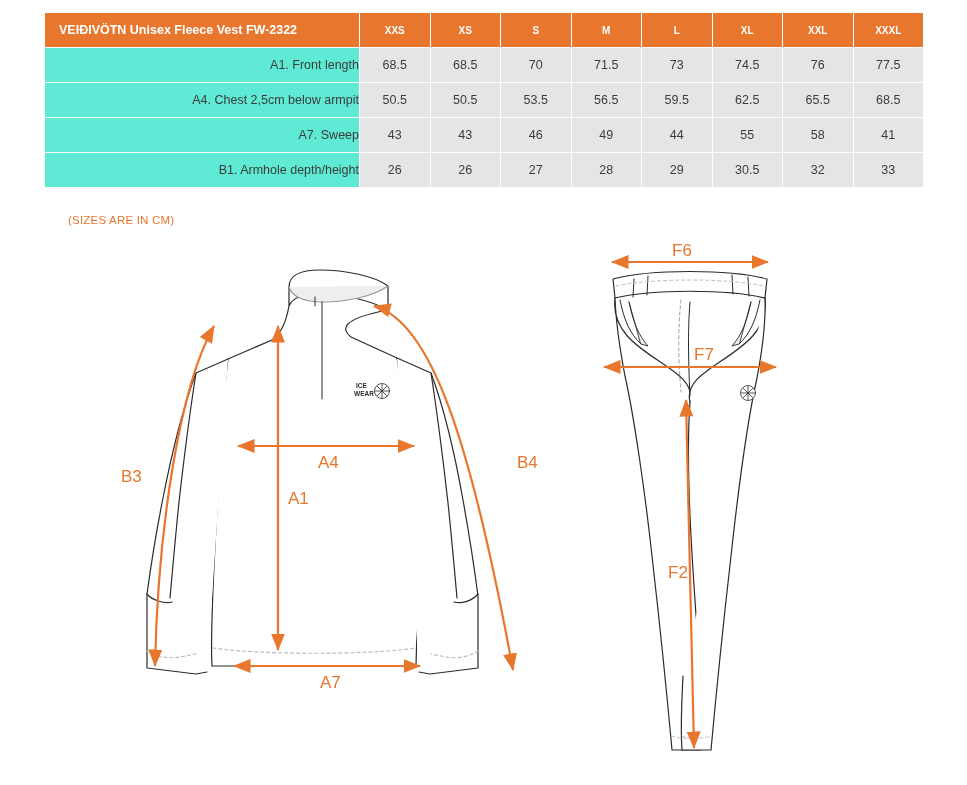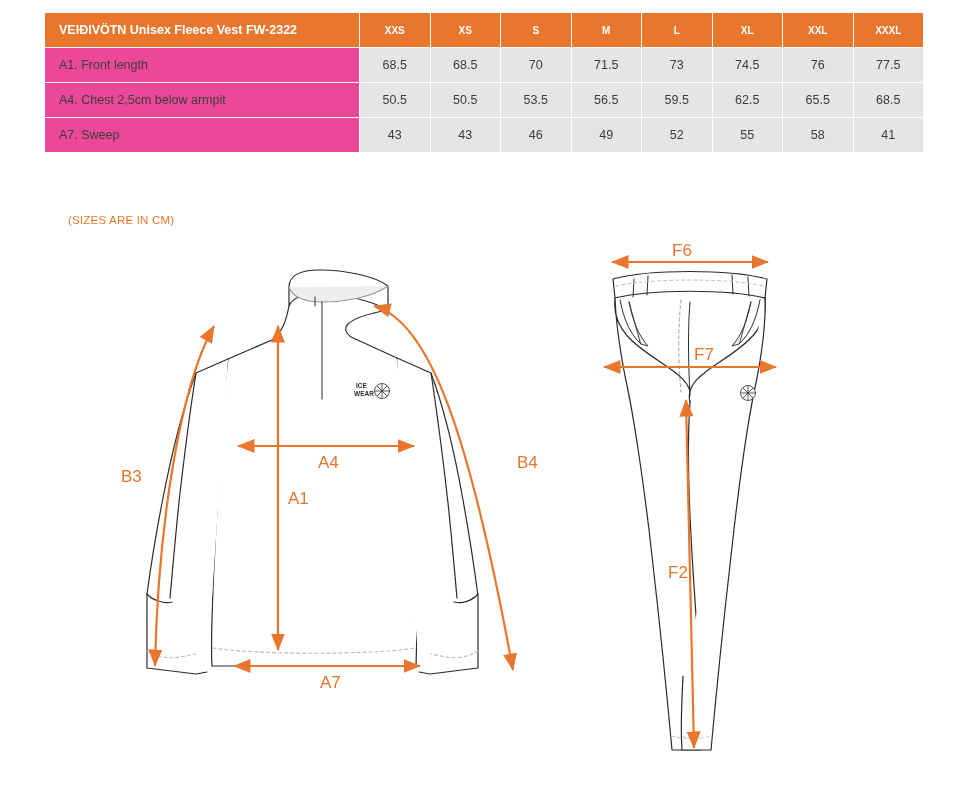--- a/index.html
+++ b/index.html
@@ -49,22 +49,22 @@
     font-size: 10px;
     text-align: center;
   }
   table.size-table thead th.head-label {
     text-align: left;
     padding-left: 14px;
     width: 300px;
     font-size: 12.5px;
   }
   table.size-table tbody td.row-label {
-    background: #ec4899;
-    text-align: left;
+    background: #5eead4;
+    text-align: right;
     padding-left: 14px;
     color: #3c3c3c;
     font-size: 12.5px;
   }
   table.size-table tbody td.val {
     background: #e5e5e5;
     text-align: center;
     color: #3c3c3c;
     font-size: 12.5px;
   }
@@ -142,24 +142,35 @@
           <td class="val">62.5</td>
           <td class="val">65.5</td>
           <td class="val">68.5</td>
         </tr>
         <tr>
           <td class="row-label">A7. Sweep</td>
           <td class="val">43</td>
           <td class="val">43</td>
           <td class="val">46</td>
           <td class="val">49</td>
-          <td class="val">52</td>
+          <td class="val">44</td>
           <td class="val">55</td>
           <td class="val">58</td>
           <td class="val">41</td>
+        </tr>
+        <tr>
+          <td class="row-label">B1. Armhole depth/height</td>
+          <td class="val">26</td>
+          <td class="val">26</td>
+          <td class="val">27</td>
+          <td class="val">28</td>
+          <td class="val">29</td>
+          <td class="val">30.5</td>
+          <td class="val">32</td>
+          <td class="val">33</td>
         </tr>
       </tbody>
     </table>
   </div>
 
   <div class="units-note">(SIZES ARE IN CM)</div>
 
   <div class="drawings">
     <svg width="967" height="549" viewBox="0 0 967 549" xmlns="http://www.w3.org/2000/svg">
       <defs>

